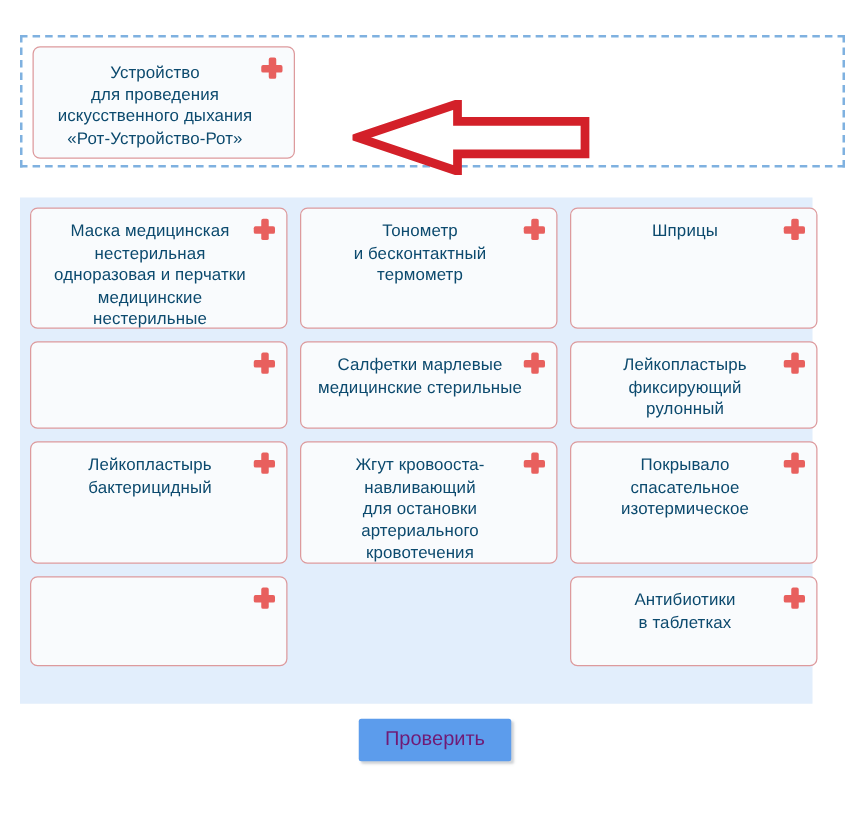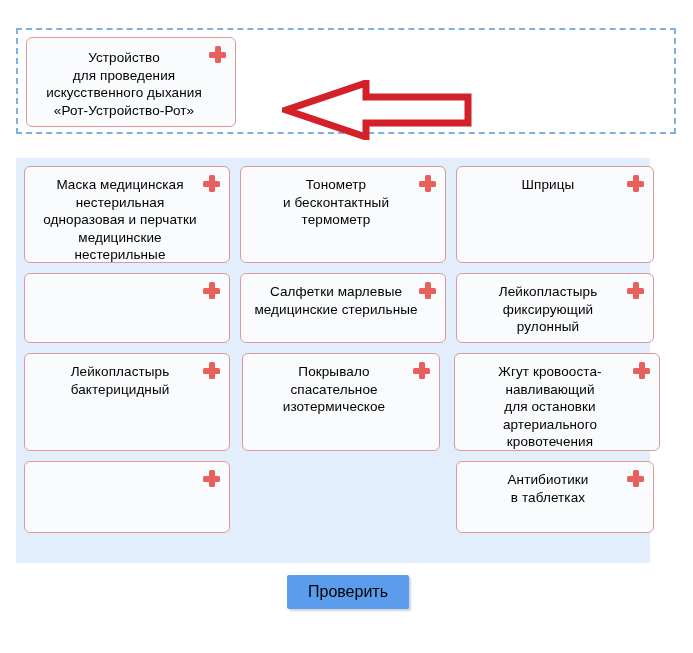--- a/index.html
+++ b/index.html
@@ -32,21 +32,21 @@
     box-sizing: border-box;
     border: 1px solid #dd9a9d;
     border-radius: 6px;
     background: #f9fbfd;
     position: relative;
     display: flex;
     align-items: flex-start;
     justify-content: center;
   }
   .card-label {
-    color: #000000;
+    color: #0c4a6e;
     font-size: 13.5px;
     line-height: 17.5px;
     text-align: center;
     padding: 9px 26px 8px 12px;
     white-space: pre-line;
     letter-spacing: 0.1px;
   }
 
   
   .cross {
@@ -127,21 +127,21 @@
   .row-h-4 { height: 72px; }
 
   
   .check-button {
     position: absolute;
     left: 287px;
     top: 575px;
     width: 122px;
     height: 34px;
     background: #5c9cec;
-    color: #000000;
+    color: #701a75;
     border: none;
     border-radius: 2px;
     font-family: "Liberation Sans", sans-serif;
     font-size: 16px;
     line-height: 34px;
     text-align: center;
     box-shadow: 2px 2px 2px rgba(120,130,140,0.35);
     cursor: pointer;
     padding: 0;
   }
@@ -216,38 +216,38 @@
       </div>
     </div>
 
     <div class="slot r-left row-h-3">
       <div class="card">
         <div class="card-label">Лейкопластырь
 бактерицидный</div>
         <span class="cross"></span>
       </div>
     </div>
-    <div class="slot r-right row-h-3">
-      <div class="card">
-        <div class="card-label">Покрывало
-спасательное
-изотермическое</div>
-        <span class="cross"></span>
-      </div>
-    </div>
     <div class="slot r-mid row-h-3">
       <div class="card">
         <div class="card-label">Жгут кровооста-
 навливающий
 для остановки
 артериального
 кровотечения</div>
         <span class="cross"></span>
       </div>
     </div>
+    <div class="slot r-right row-h-3">
+      <div class="card">
+        <div class="card-label">Покрывало
+спасательное
+изотермическое</div>
+        <span class="cross"></span>
+      </div>
+    </div>
 
     <div class="slot r-left row-h-4">
       <div class="card">
         <span class="cross"></span>
       </div>
     </div>
     <div class="slot r-mid row-h-4 empty"></div>
     <div class="slot r-right row-h-4">
       <div class="card">
         <div class="card-label">Антибиотики

